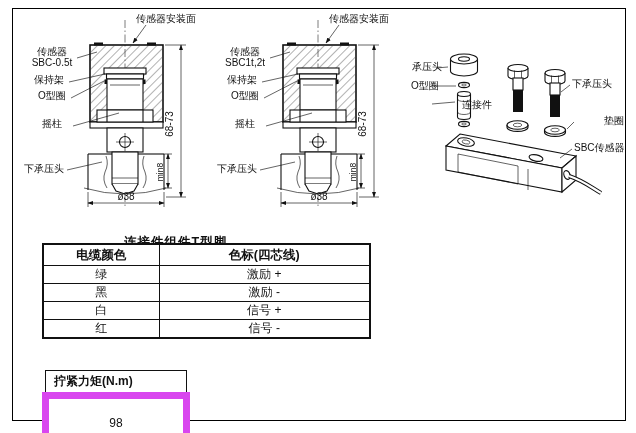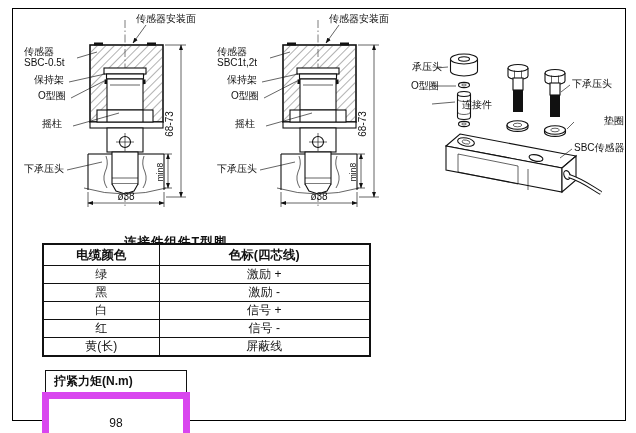--- a/index.html
+++ b/index.html
@@ -8,21 +8,21 @@
     font-family:"Liberation Sans","DejaVu Sans",sans-serif;color:#111;
   }
   .abs{position:absolute;}
   #page-border{
     left:12px;top:8px;width:614px;height:413px;
     border:1.5px solid #000;box-sizing:border-box;background:#fff;
   }
   .xsec{width:190px;height:200px;}
   .xsec svg,.expl svg{position:absolute;left:0;top:0;}
   .lbl{position:absolute;font-size:10px;line-height:11px;white-space:nowrap;color:#111;}
-  .lbl.center{text-align:left;}
+  .lbl.center{text-align:center;}
   .ln{stroke:#111;fill:none;stroke-width:1.1;}
   .ln2{stroke:#111;fill:none;stroke-width:1.6;}
   .lnw{stroke:#111;fill:#fff;stroke-width:1.1;}
   .thn{stroke:#111;fill:none;stroke-width:0.65;}
   .blk{fill:#111;stroke:none;}
   .cl{stroke:#111;stroke-width:0.55;stroke-dasharray:8 2.5 1.5 2.5;fill:none;}
   svg text{font-family:"Liberation Sans","DejaVu Sans",sans-serif;fill:#111;}
   #caption{left:124px;top:206px;font-size:12.5px;font-weight:bold;letter-spacing:1px;margin-top:28px;}
   table{border-collapse:collapse;table-layout:fixed;background:#fff;}
   #cable-table{left:42px;top:243px;width:327px;border:2px solid #111;padding-left:8px;}
@@ -311,24 +311,20 @@
     <td>激励 -</td>
   </tr>
   <tr>
     <td>白</td>
     <td>信号 +</td>
   </tr>
   <tr>
     <td>红</td>
     <td>信号 -</td>
   </tr>
-  <tr>
-    <td>黄(长)</td>
-    <td>屏蔽线</td>
-  </tr>
 </tbody>
   </table>
 
 <table id="torque-table" class="abs">
   <tbody>
       <tr>
     <th>拧紧力矩(N.m)</th>
   </tr>
   <tr>
     <td>98</td>

